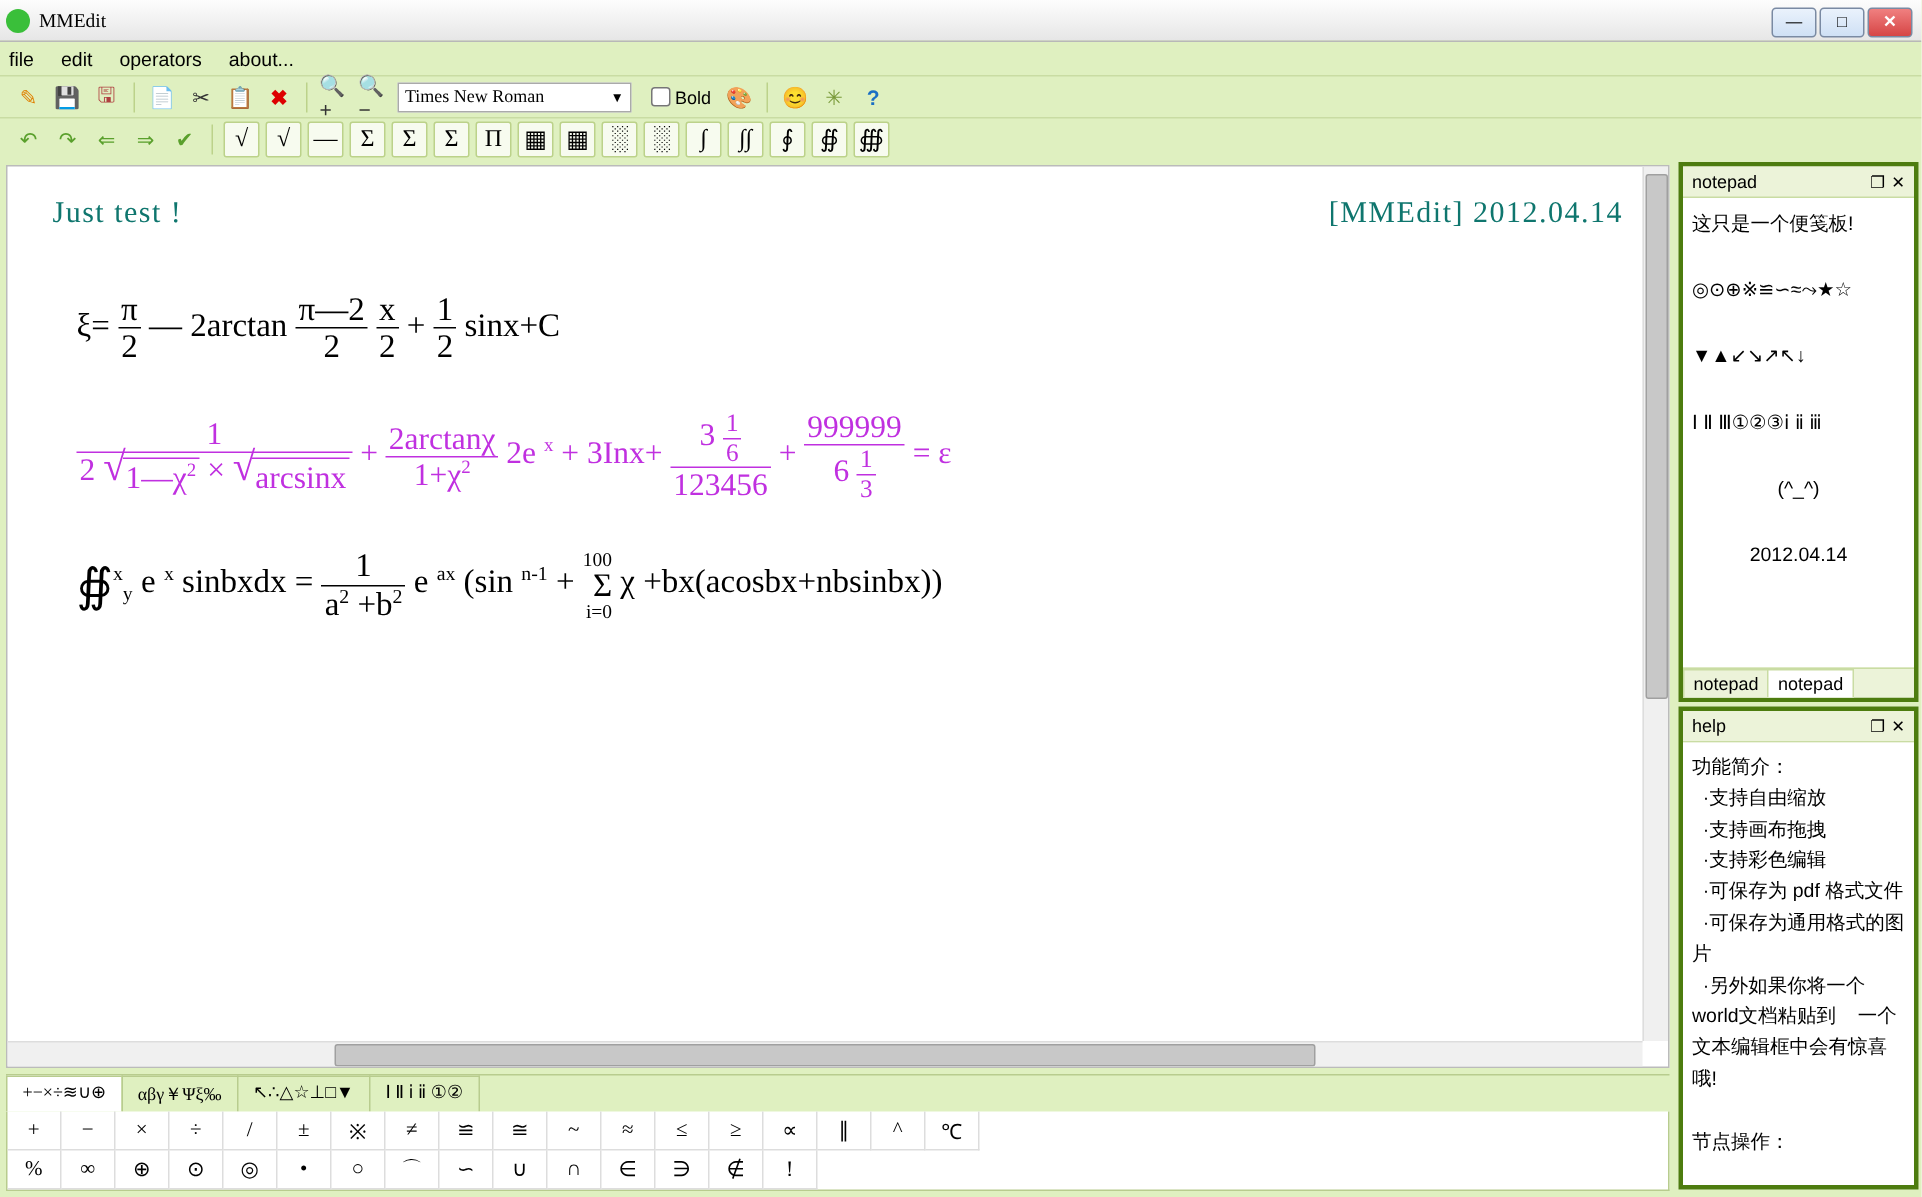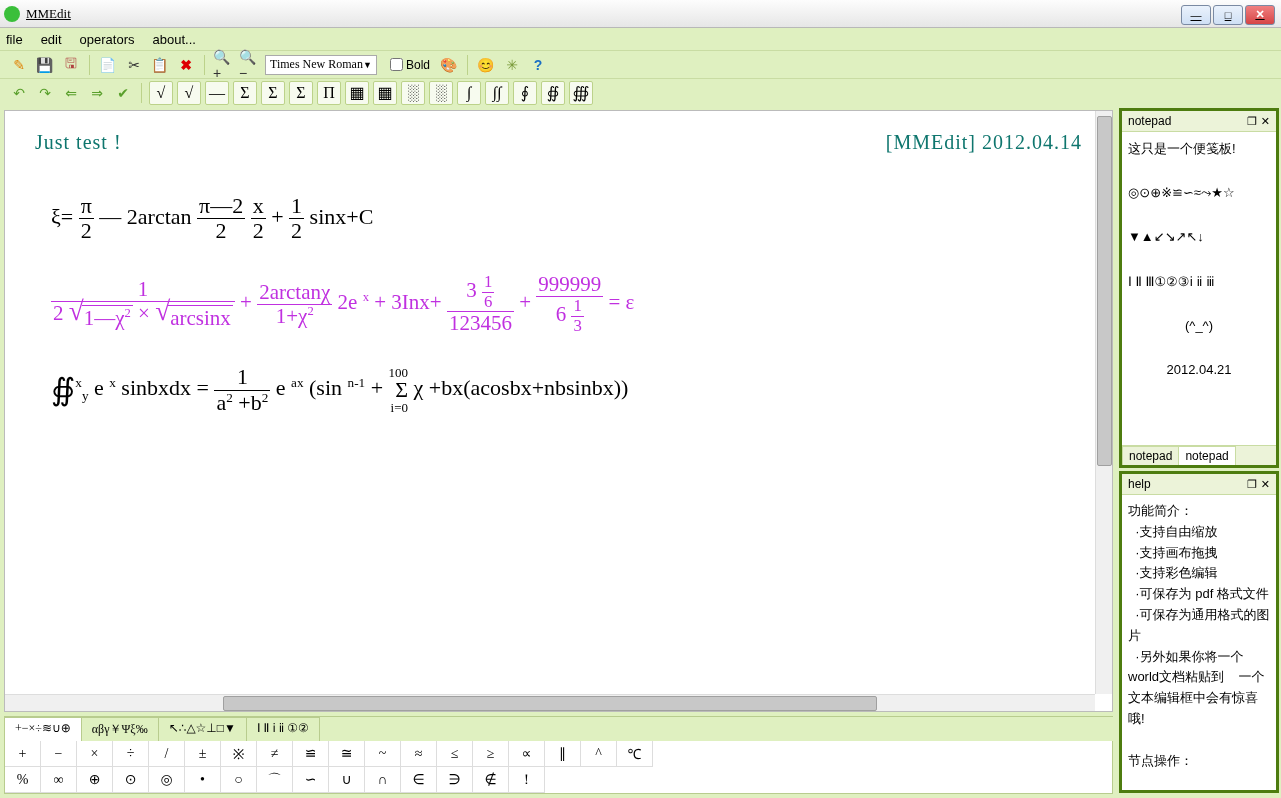--- a/index.html
+++ b/index.html
@@ -8,21 +8,21 @@
     font-family: "Segoe UI", Tahoma, sans-serif;
     font-size: 12px;
     background: #dff0c0;
     overflow:hidden;
   }
   
   .titlebar {
     height: 28px;
     background: linear-gradient(#fdfdfd,#e6e6e6);
     border-bottom:1px solid #b8b8b8;
-    display:flex; align-items:center; padding:0 4px;text-decoration:underline;
+    display:flex; align-items:center; padding:0 4px;
   }
   .titlebar .app-icon {
     width:16px;height:16px;border-radius:50%;
     background:#3abf3a;margin-right:6px;
     display:inline-block;
   }
   .titlebar .title { color:#000; font-size:13px; font-family:Tahoma; }
   .titlebar .spacer { flex:1; }
   .winbtn { height:20px; display:inline-flex; margin-top:2px; }
   .winbtn .b { width:30px;height:20px; margin-left:0; border:1px solid #7a8aa3;
@@ -41,21 +41,21 @@
     display:flex; align-items:center; padding:0 6px;
   }
   .tbtn {
     width:22px;height:22px;margin:0 2px;
     border:1px solid transparent; border-radius:3px;
     display:flex;align-items:center;justify-content:center;
     font-size:14px; color:#333; cursor:pointer;
   }
   .sep{width:1px;height:20px;background:#bcd28a;margin:0 5px;}
   .fontbox{
-    height:20px;width:112px;border:1px solid #aaa;background:#fff;
+    height:20px;width:156px;border:1px solid #aaa;background:#fff;
     display:flex;align-items:center;font-size:12px;padding:0 4px;
     font-family:"Times New Roman",serif; margin:0 3px;
   }
   .fontbox .arrow{margin-left:auto;font-size:9px;}
   .chk{display:flex;align-items:center;margin:0 6px;font-size:12px;}
   .chk input{margin-right:3px;}
   .toolrow .wbtn{
     width:24px;height:24px;display:flex;align-items:center;justify-content:center;
     font-family:"Cambria Math","Times New Roman",serif; font-size:16px;
     border:1px solid #bcd28a; background:#f7fbef; margin:0 2px;border-radius:2px;
@@ -357,21 +357,21 @@
         <span class="sp"></span>
         <span class="ctrl">❐</span>
         <span class="ctrl">✕</span>
       </div>
       <div class="pbody" style="text-align:left">
         <div>这只是一个便笺板!</div><br>
         <div>◎⊙⊕※≌∽≈⤳★☆</div><br>
         <div>▼▲↙↘↗↖↓</div><br>
         <div>Ⅰ Ⅱ Ⅲ①②③ⅰ ⅱ ⅲ</div><br>
         <div style="text-align:center">(^_^)</div><br>
-        <div style="text-align:center">2012.04.21</div>
+        <div style="text-align:center">2012.04.14</div>
       </div>
       <div class="rtabs">
         <div class="rt">notepad</div>
         <div class="rt active">notepad</div>
       </div>
     </div>
 
     <div class="panel help">
       <div class="phead">
         <span>help</span>

